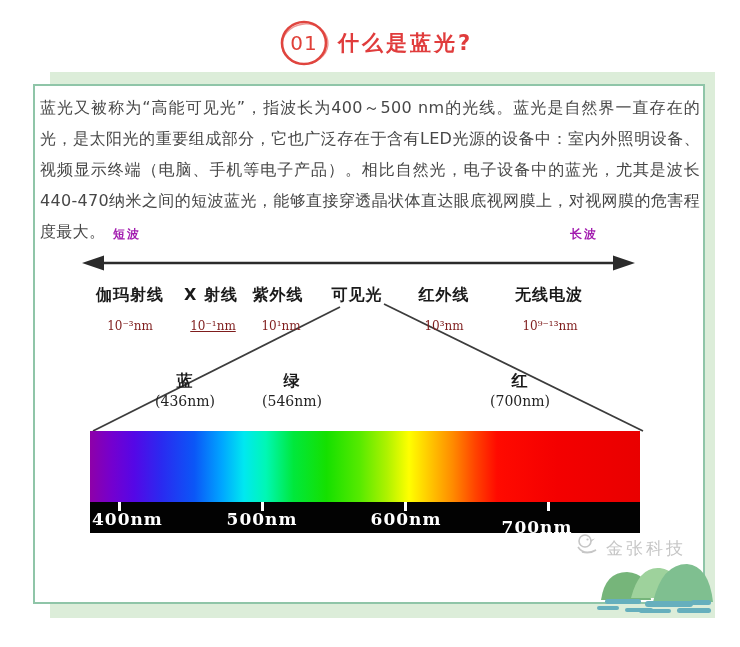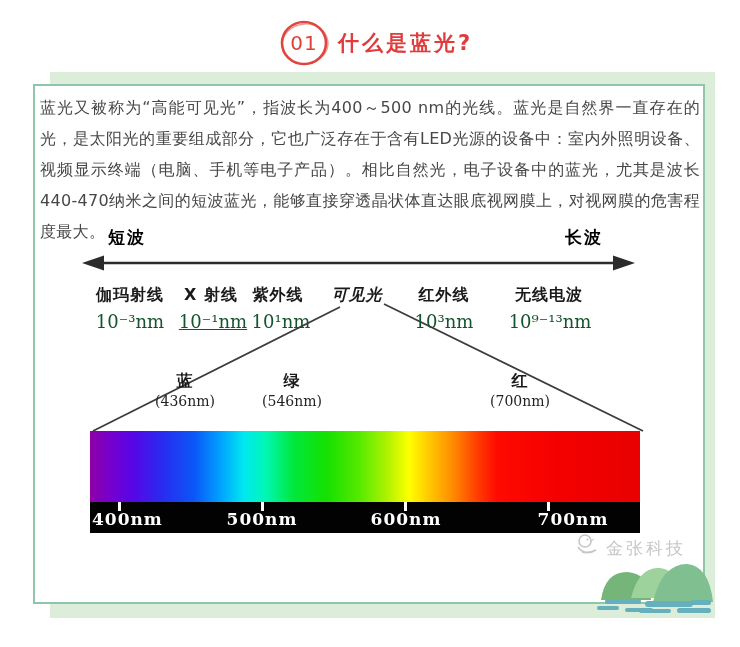--- a/index.html
+++ b/index.html
@@ -12,25 +12,25 @@
         border:2px solid #8fc5a8;box-sizing:border-box;}
   
   .hdr-num{left:304px;top:43px;transform:translate(-50%,-50%);color:#e04038;
            font-size:20px;letter-spacing:1px;}
   .hdr-title{left:338px;top:43px;transform:translateY(-50%);color:#e03c3c;
              font-size:21px;font-weight:bold;letter-spacing:3px;white-space:nowrap;text-align:right;}
   
   .para{left:40px;top:92px;width:660px;font-size:16px;line-height:31px;color:#474747;
         text-align:justify;text-justify:inter-ideograph;letter-spacing:0.3px;}
   
-  .wave-lbl{top:226px;transform:translateX(-50%);font-size:17px;font-weight:bold;
-            color:#000000;letter-spacing:2px;white-space:nowrap;}
+  .wave-lbl{top:226px;transform:translateX(-50%);font-size:12px;font-weight:bold;
+            color:#a21caf;letter-spacing:2px;white-space:nowrap;}
   .band-name{top:285px;transform:translateX(-50%);font-size:16px;font-weight:bold;
              color:#1a1a1a;white-space:nowrap;letter-spacing:1px;}
-  .band-val{top:311px;transform:translateX(-50%);font-size:18px;color:#14532d;
+  .band-val{top:319px;transform:translateX(-50%);font-size:12px;color:#7f1d1d;
             font-family:"DejaVu Serif","DejaVu Sans","Liberation Serif",serif;white-space:nowrap;}
   .clr-name{top:371px;transform:translateX(-50%);font-size:16px;font-weight:bold;
             color:#1a1a1a;white-space:nowrap;letter-spacing:1px;}
   .clr-val{top:393px;transform:translateX(-50%);font-size:14px;color:#232323;
            font-family:"DejaVu Serif","DejaVu Sans","Liberation Serif",serif;white-space:nowrap;}
   
   .spectrum{left:90px;top:431px;width:550px;height:71px;
     background:linear-gradient(to right,
       #8e00a8 0%, #7400cf 4%, #5507e6 8%, #2a2af0 13%, #0b57f7 19%,
       #00a6ff 24%, #00e8f0 28%, #00f7b4 32%, #00e83c 37%, #15e000 43%,
@@ -73,21 +73,21 @@
     <line x1="340" y1="307" x2="93" y2="431" stroke="#3c3c3c" stroke-width="1.8"></line>
     <line x1="384" y1="304" x2="643" y2="431" stroke="#3c3c3c" stroke-width="1.8"></line>
   </svg>
 
   <div class="abs wave-lbl" style="left:127px;">短波</div>
   <div class="abs wave-lbl" style="left:584px;">长波</div>
 
   <div class="abs band-name" style="left:130px;">伽玛射线</div>
   <div class="abs band-name" style="left:211px;">X 射线</div>
   <div class="abs band-name" style="left:278px;">紫外线</div>
-  <div class="abs band-name" style="left:357px;font-style:italic;">可见光</div>
+  <div class="abs band-name" style="left:357px;">可见光</div>
   <div class="abs band-name" style="left:444px;">红外线</div>
   <div class="abs band-name" style="left:549px;">无线电波</div>
 
   <div class="abs band-val" style="left:130px;">10⁻³nm</div>
   <div class="abs band-val" style="left:213px;text-decoration:underline;">10⁻¹nm</div>
   <div class="abs band-val" style="left:281px;">10¹nm</div>
   <div class="abs band-val" style="left:444px;">10³nm</div>
   <div class="abs band-val" style="left:550px;">10⁹⁻¹³nm</div>
 
   <div class="abs clr-name" style="left:185px;">蓝</div>
@@ -100,21 +100,21 @@
   <div class="abs spectrum"></div>
 
   <div class="abs blackbar">
     <div class="tick" style="left:28px;"></div>
     <div class="tick" style="left:171px;"></div>
     <div class="tick" style="left:314px;"></div>
     <div class="tick" style="left:457px;"></div>
     <div class="ticklbl" style="left:2px;">400nm</div>
     <div class="ticklbl centered" style="left:172px;">500nm</div>
     <div class="ticklbl centered" style="left:316px;">600nm</div>
-    <div class="ticklbl centered" style="left:483px;">700nm</div>
+    <div class="ticklbl centered" style="left:447px;margin-top:8px;">700nm</div>
   </div>
 
   <svg class="abs" style="left:574px;top:533px;" width="28" height="26" viewBox="0 0 28 26">
     <circle cx="11" cy="8" r="6" fill="none" stroke="#c6c6c6" stroke-width="1.6"></circle>
     <circle cx="13.5" cy="6.5" r="1.1" fill="#c6c6c6"></circle>
     <path d="M16.5 7 L21 5.5 L17 9 Z" fill="#c6c6c6"></path>
     <path d="M4 14 Q10 23 22 17 Q16 21 8 19" fill="none" stroke="#c6c6c6" stroke-width="1.6"></path>
   </svg>
   <div class="abs wm-text">金张科技</div>
 

